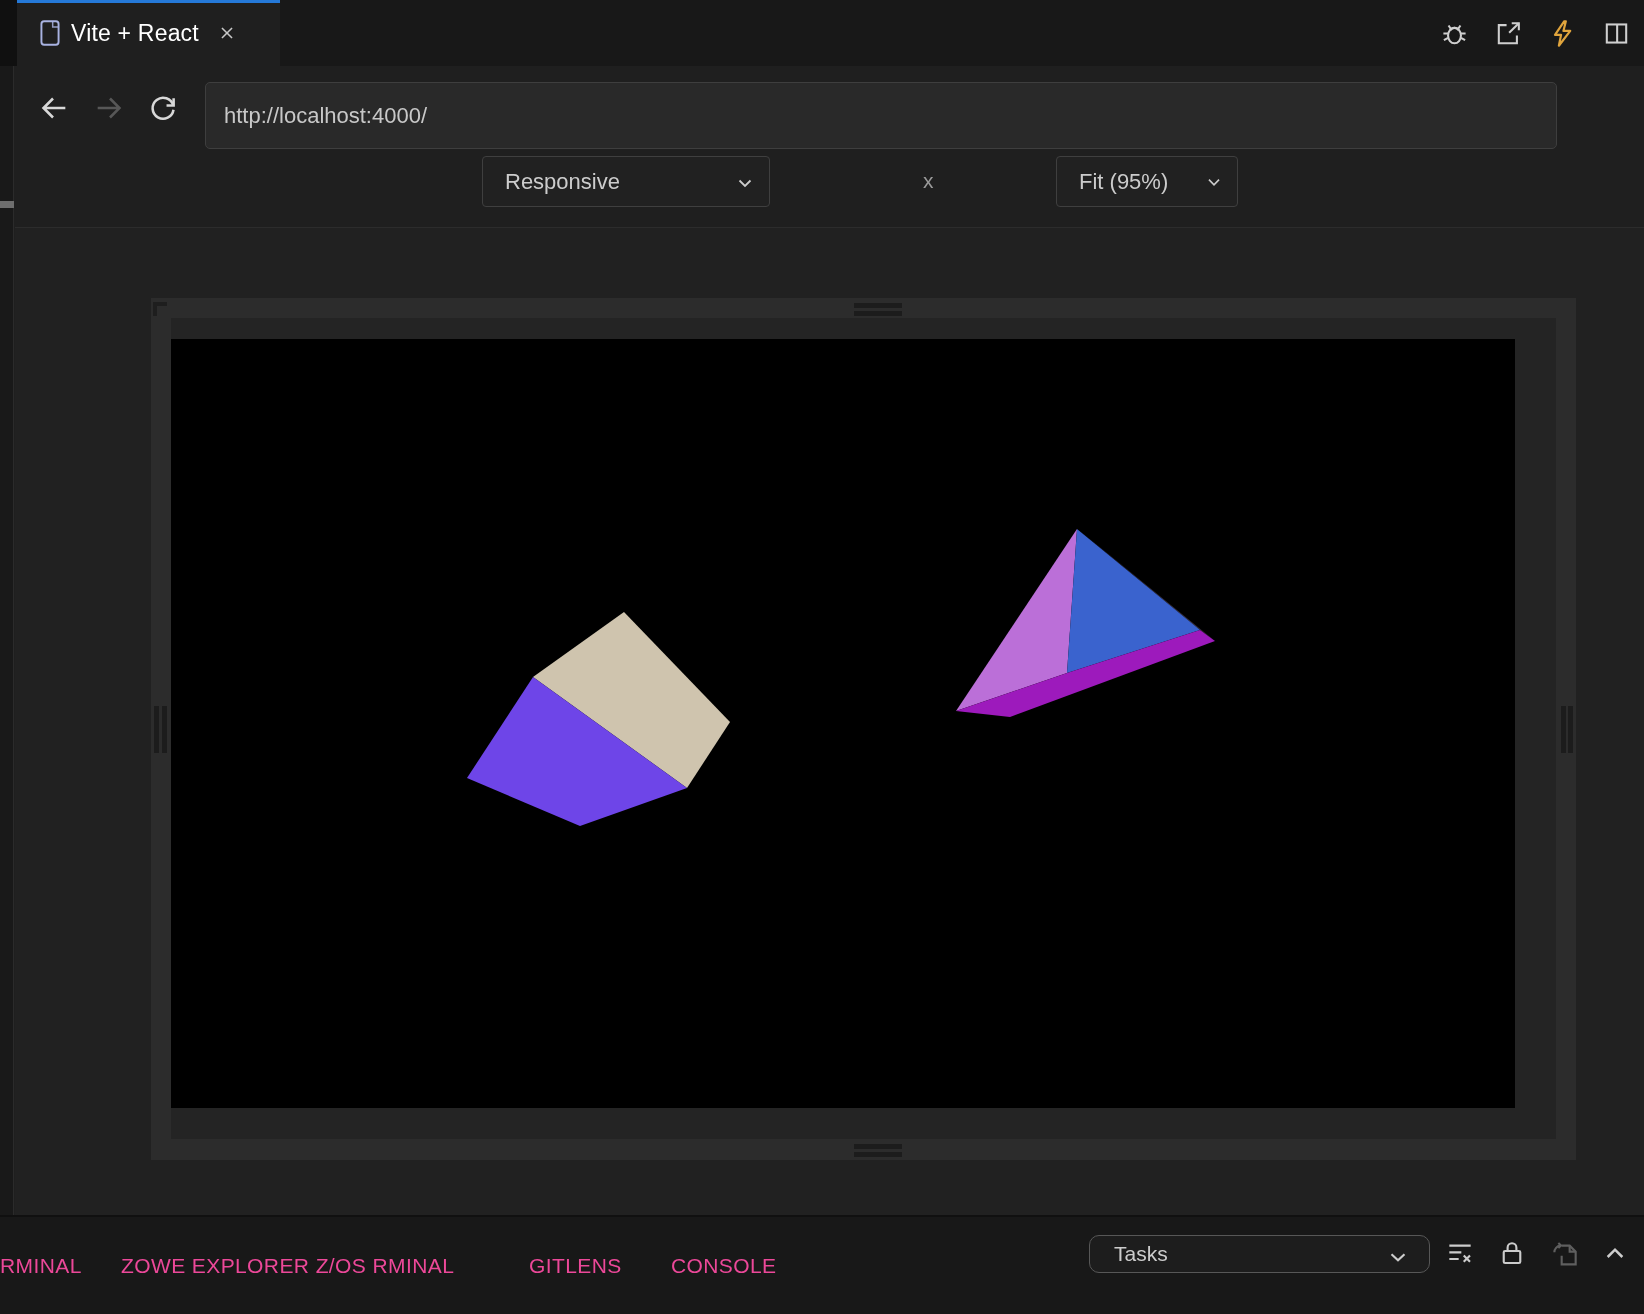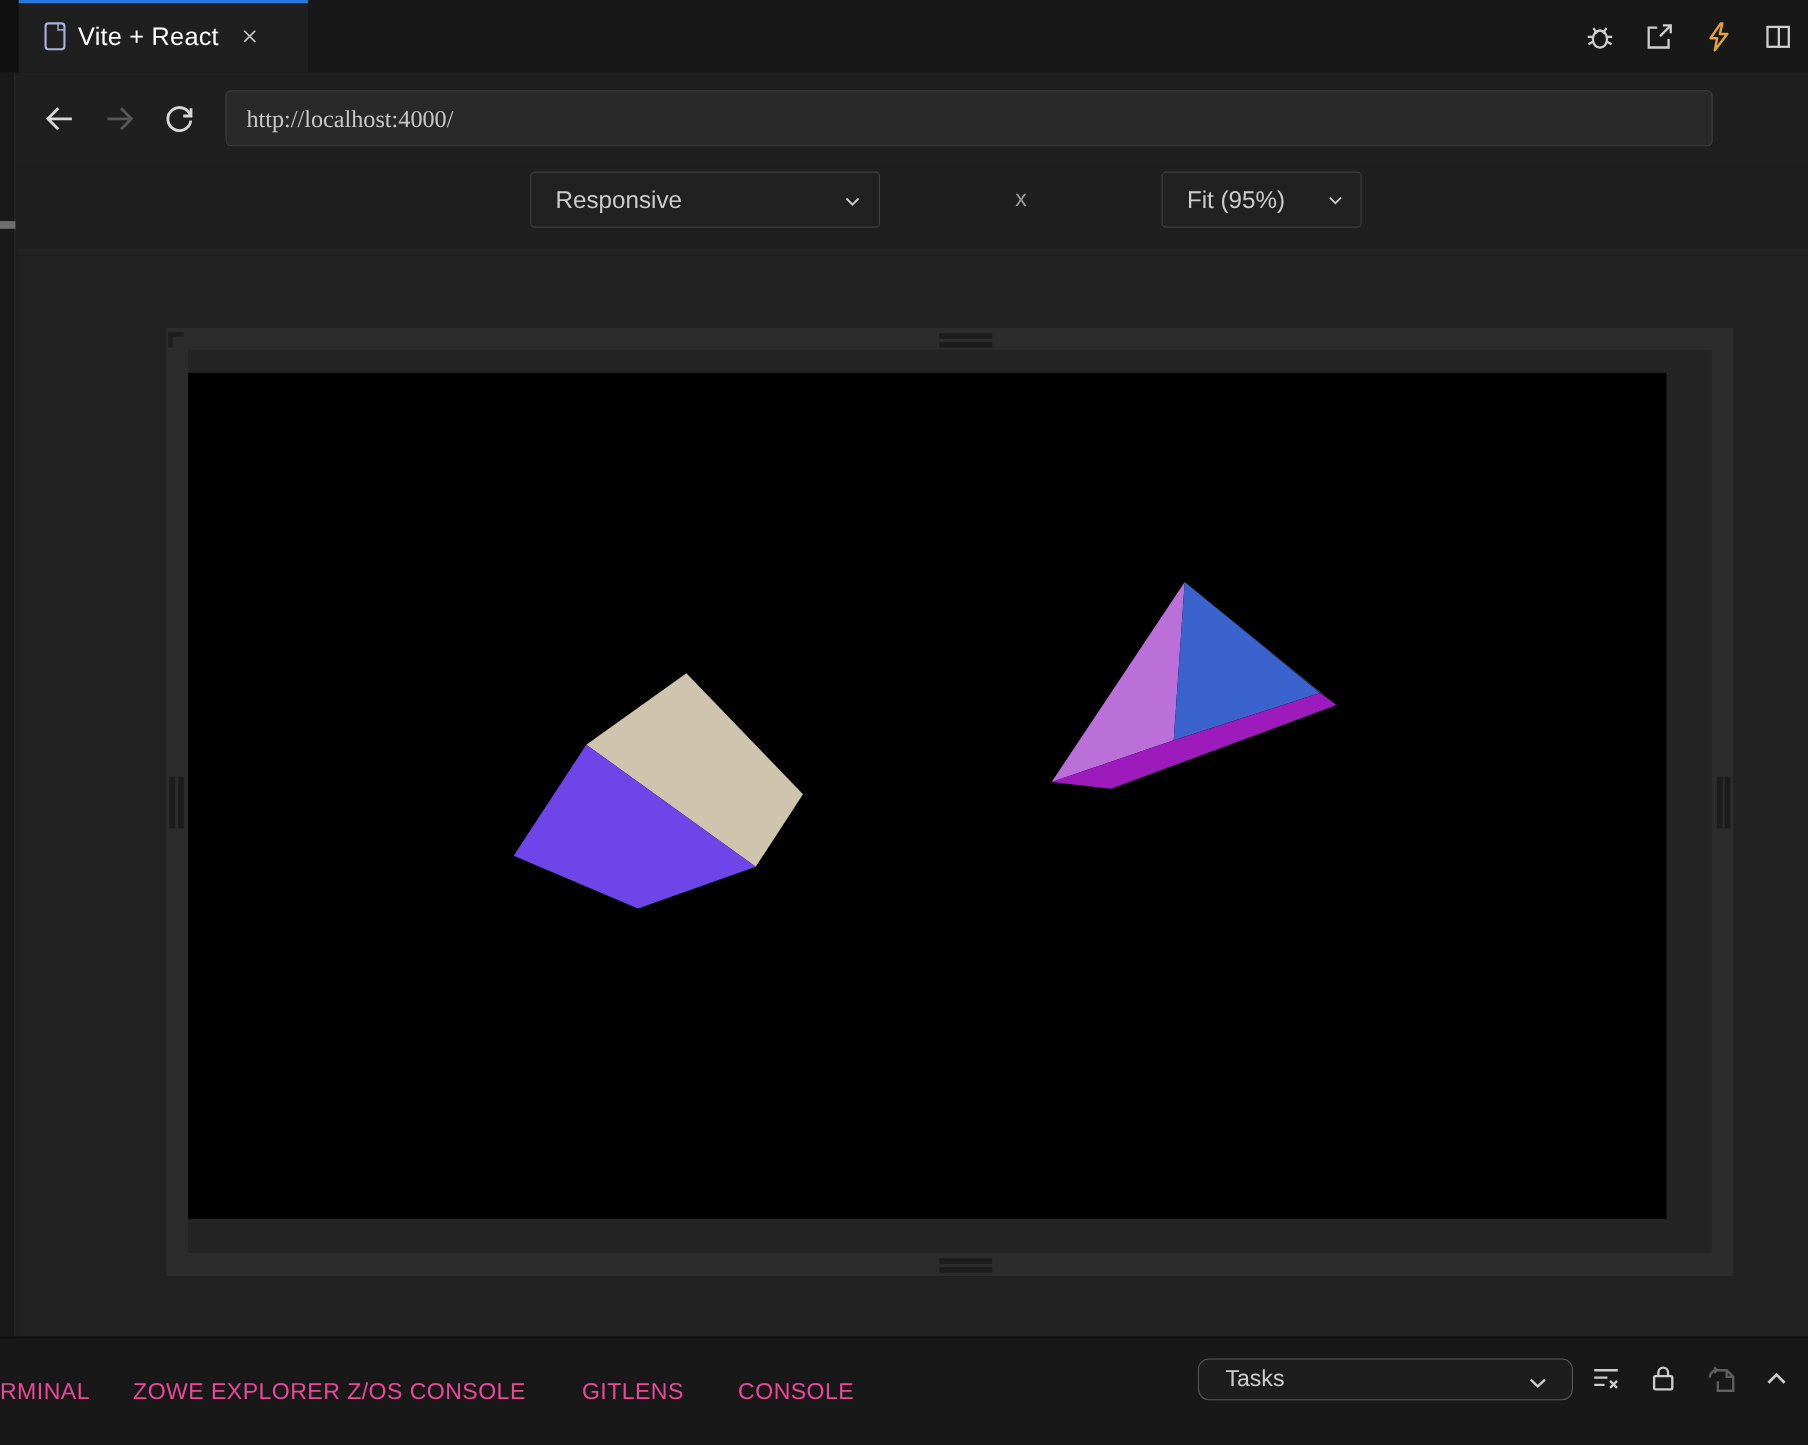--- a/index.html
+++ b/index.html
@@ -23,24 +23,24 @@
   .tab-title { margin-left:8px; color:#ffffff; font-size:23px; letter-spacing:.2px; }
   .tab-close { margin-left:16px; width:24px; height:24px; display:flex; align-items:center; justify-content:center; cursor:pointer; }
 
   .tabbar-actions { right:12px; top:0; height:66px; display:flex; align-items:center; gap:22px; }
   .icon-btn { width:32px; height:32px; display:flex; align-items:center; justify-content:center; cursor:pointer; }
 
   
   .nav-bar { left:0; top:66px; width:1644px; height:86px; background:#1f1f1f; }
   .nav-btn { top:25px; width:34px; height:34px; display:flex; align-items:center; justify-content:center; cursor:pointer; }
   .url-box {
-    left:205px; top:16px; width:1352px; height:51px;
+    left:205px; top:16px; width:1352px; height:67px;
     background:#292929; border:1px solid #3e3e3e; border-radius:5px;
     color:#c8c8c8; font-size:22px; padding:14px 18px; outline:none;
-    font-family:Liberation Serif, serif;
+    font-family:Liberation Sans, sans-serif;
   }
 
   
   .device-toolbar { left:0; top:152px; width:1644px; height:76px; background:#1f1f1f; }
   .tb-box {
     position:absolute; top:4px; height:51px;
     border:1px solid #3f3f3f; border-radius:4px; background:#212121;
     color:#cccccc; font-size:22px; display:flex; align-items:center;
   }
   .tb-select { cursor:pointer; }
@@ -158,21 +158,21 @@
     <span class="abs nav-btn" style="left:146px;">
       <svg width="34" height="34" viewBox="0 0 24 24" fill="none" stroke="#d8d8d8" stroke-width="1.8">
         <path d="M19.5 5.2v5h-5"></path>
         <path d="M19.2 10.2a7.4 7.4 0 1 0 .2 3"></path>
       </svg>
     </span>
     <input class="abs url-box" type="text" value="http://localhost:4000/" style="">
   </div>
 
   <div class="abs device-toolbar">
-    <div class="tb-box tb-select" style="left:482px; width:318px;">
+    <div class="tb-box tb-select" style="left:482px; width:288px;">
       <span class="lbl">Responsive</span>
       <span class="chev">
         <svg width="24" height="24" viewBox="0 0 24 24" fill="none" stroke="#cccccc" stroke-width="1.8">
           <path d="M6.5 9.5 12 15l5.5-5.5"></path>
         </svg>
       </span>
     </div>
     <input class="abs tb-num" style="left: 818px; top: 156px; width: 100px; height: 51px;" value="693">
     <span class="dim-x" style="left:923px;">x</span>
     <input class="abs tb-num" style="left: 938px; top: 156px; width: 100px; height: 51px;" value="410">
@@ -216,21 +216,21 @@
               <polygon points="785,372 896,334 1029,291 1044,302 839,378" fill="#9d1abc"></polygon>
             </svg>
         </div>
       </div>
     </div>
   </div>
 
   <div class="abs panel-divider"></div>
   <div class="abs bottom-panel">
     <span class="panel-tab" style="left:0px;">RMINAL</span>
-    <span class="panel-tab" style="left:121px;">ZOWE EXPLORER Z/OS CONSOLE</span>
+    <span class="panel-tab" style="left:121px;">ZOWE EXPLORER Z/OS RMINAL</span>
     <span class="panel-tab" style="left:529px;">GITLENS</span>
     <span class="panel-tab" style="left:671px;">CONSOLE</span>
 
     <div class="tasks-select">
       <span class="lbl">Tasks</span>
       <span class="chev">
         <svg width="26" height="26" viewBox="0 0 24 24" fill="none" stroke="#cccccc" stroke-width="2">
           <path d="M6 9.5 12 15l6-5.5"></path>
         </svg>
       </span>

